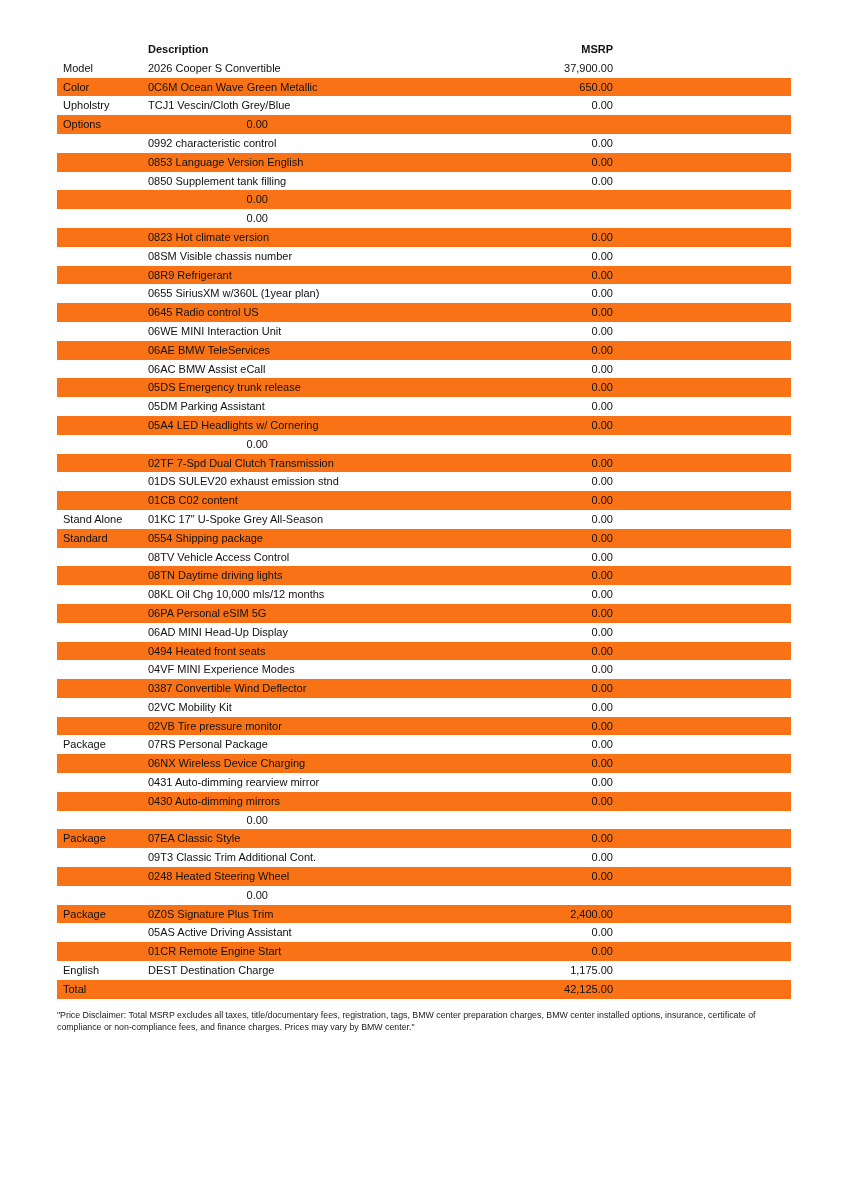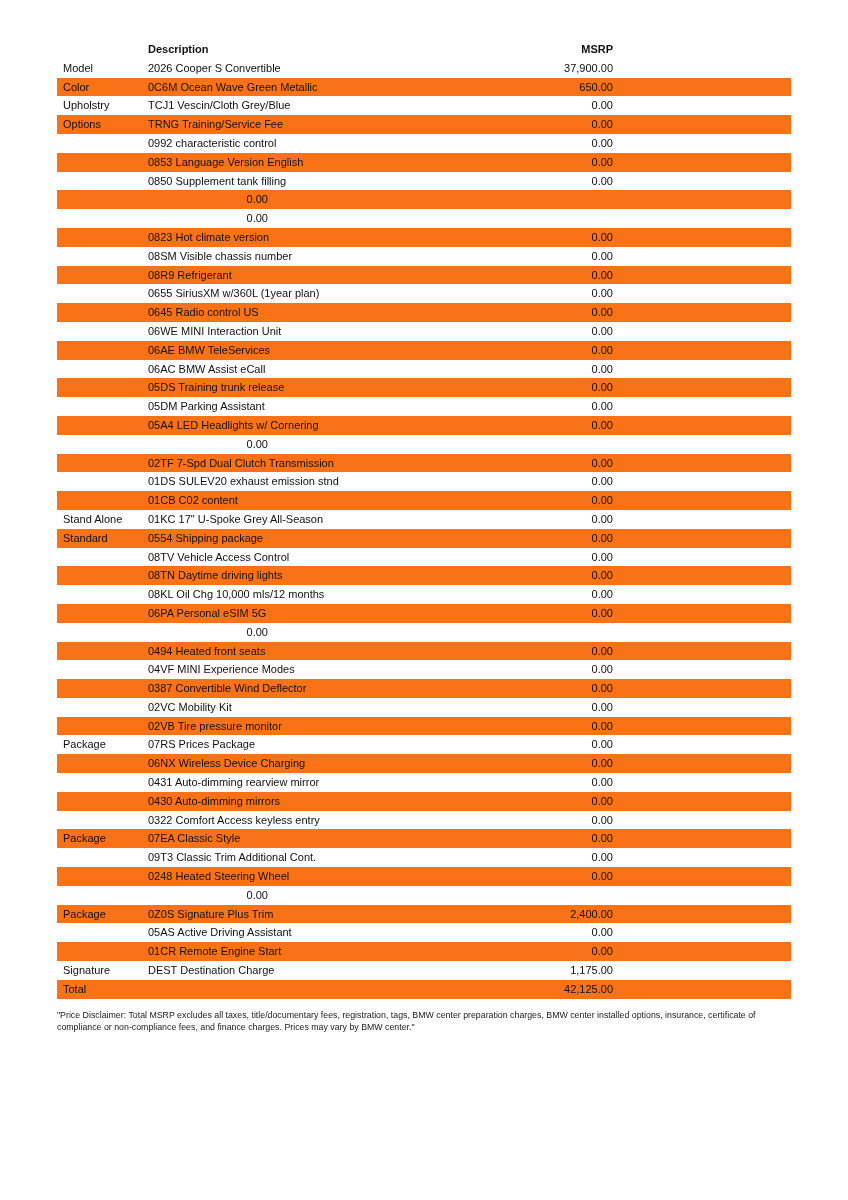--- a/index.html
+++ b/index.html
@@ -70,21 +70,20 @@
           <div class="cell spacer"></div>
         </div>
         <div class="row">
           <div class="cell cat">Upholstry</div>
           <div class="cell desc">TCJ1 Vescin/Cloth Grey/Blue</div>
           <div class="cell msrp">0.00</div>
           <div class="cell spacer"></div>
         </div>
         <div class="row striped">
           <div class="cell cat">Options</div>
-          <div class="cell desc">TRNG Training/Service Fee</div>
           <div class="cell msrp">0.00</div>
           <div class="cell spacer"></div>
         </div>
         <div class="row">
           <div class="cell cat"></div>
           <div class="cell desc">0992 characteristic control</div>
           <div class="cell msrp">0.00</div>
           <div class="cell spacer"></div>
         </div>
         <div class="row striped">
@@ -152,21 +151,21 @@
           <div class="cell spacer"></div>
         </div>
         <div class="row">
           <div class="cell cat"></div>
           <div class="cell desc">06AC BMW Assist eCall</div>
           <div class="cell msrp">0.00</div>
           <div class="cell spacer"></div>
         </div>
         <div class="row striped">
           <div class="cell cat"></div>
-          <div class="cell desc">05DS Training trunk release</div>
+          <div class="cell desc">05DS Emergency trunk release</div>
           <div class="cell msrp">0.00</div>
           <div class="cell spacer"></div>
         </div>
         <div class="row">
           <div class="cell cat"></div>
           <div class="cell desc">05DM Parking Assistant</div>
           <div class="cell msrp">0.00</div>
           <div class="cell spacer"></div>
         </div>
         <div class="row striped">
@@ -229,20 +228,21 @@
           <div class="cell spacer"></div>
         </div>
         <div class="row striped">
           <div class="cell cat"></div>
           <div class="cell desc">06PA Personal eSIM 5G</div>
           <div class="cell msrp">0.00</div>
           <div class="cell spacer"></div>
         </div>
         <div class="row">
           <div class="cell cat"></div>
+          <div class="cell desc">06AD MINI Head-Up Display</div>
           <div class="cell msrp">0.00</div>
           <div class="cell spacer"></div>
         </div>
         <div class="row striped">
           <div class="cell cat"></div>
           <div class="cell desc">0494 Heated front seats</div>
           <div class="cell msrp">0.00</div>
           <div class="cell spacer"></div>
         </div>
         <div class="row">
@@ -264,21 +264,21 @@
           <div class="cell spacer"></div>
         </div>
         <div class="row striped">
           <div class="cell cat"></div>
           <div class="cell desc">02VB Tire pressure monitor</div>
           <div class="cell msrp">0.00</div>
           <div class="cell spacer"></div>
         </div>
         <div class="row">
           <div class="cell cat">Package</div>
-          <div class="cell desc">07RS Prices Package</div>
+          <div class="cell desc">07RS Personal Package</div>
           <div class="cell msrp">0.00</div>
           <div class="cell spacer"></div>
         </div>
         <div class="row striped">
           <div class="cell cat"></div>
           <div class="cell desc">06NX Wireless Device Charging</div>
           <div class="cell msrp">0.00</div>
           <div class="cell spacer"></div>
         </div>
         <div class="row">
@@ -288,21 +288,20 @@
           <div class="cell spacer"></div>
         </div>
         <div class="row striped">
           <div class="cell cat"></div>
           <div class="cell desc">0430 Auto-dimming mirrors</div>
           <div class="cell msrp">0.00</div>
           <div class="cell spacer"></div>
         </div>
         <div class="row">
           <div class="cell cat"></div>
-          <div class="cell desc">0322 Comfort Access keyless entry</div>
           <div class="cell msrp">0.00</div>
           <div class="cell spacer"></div>
         </div>
         <div class="row striped">
           <div class="cell cat">Package</div>
           <div class="cell desc">07EA Classic Style</div>
           <div class="cell msrp">0.00</div>
           <div class="cell spacer"></div>
         </div>
         <div class="row">
@@ -334,21 +333,21 @@
           <div class="cell msrp">0.00</div>
           <div class="cell spacer"></div>
         </div>
         <div class="row striped">
           <div class="cell cat"></div>
           <div class="cell desc">01CR Remote Engine Start</div>
           <div class="cell msrp">0.00</div>
           <div class="cell spacer"></div>
         </div>
         <div class="row">
-          <div class="cell cat">Signature</div>
+          <div class="cell cat">English</div>
           <div class="cell desc">DEST Destination Charge</div>
           <div class="cell msrp">1,175.00</div>
           <div class="cell spacer"></div>
         </div>
         <div class="row striped">
           <div class="cell cat">Total</div>
           <div class="cell desc"></div>
           <div class="cell msrp">42,125.00</div>
           <div class="cell spacer"></div>
         </div>

